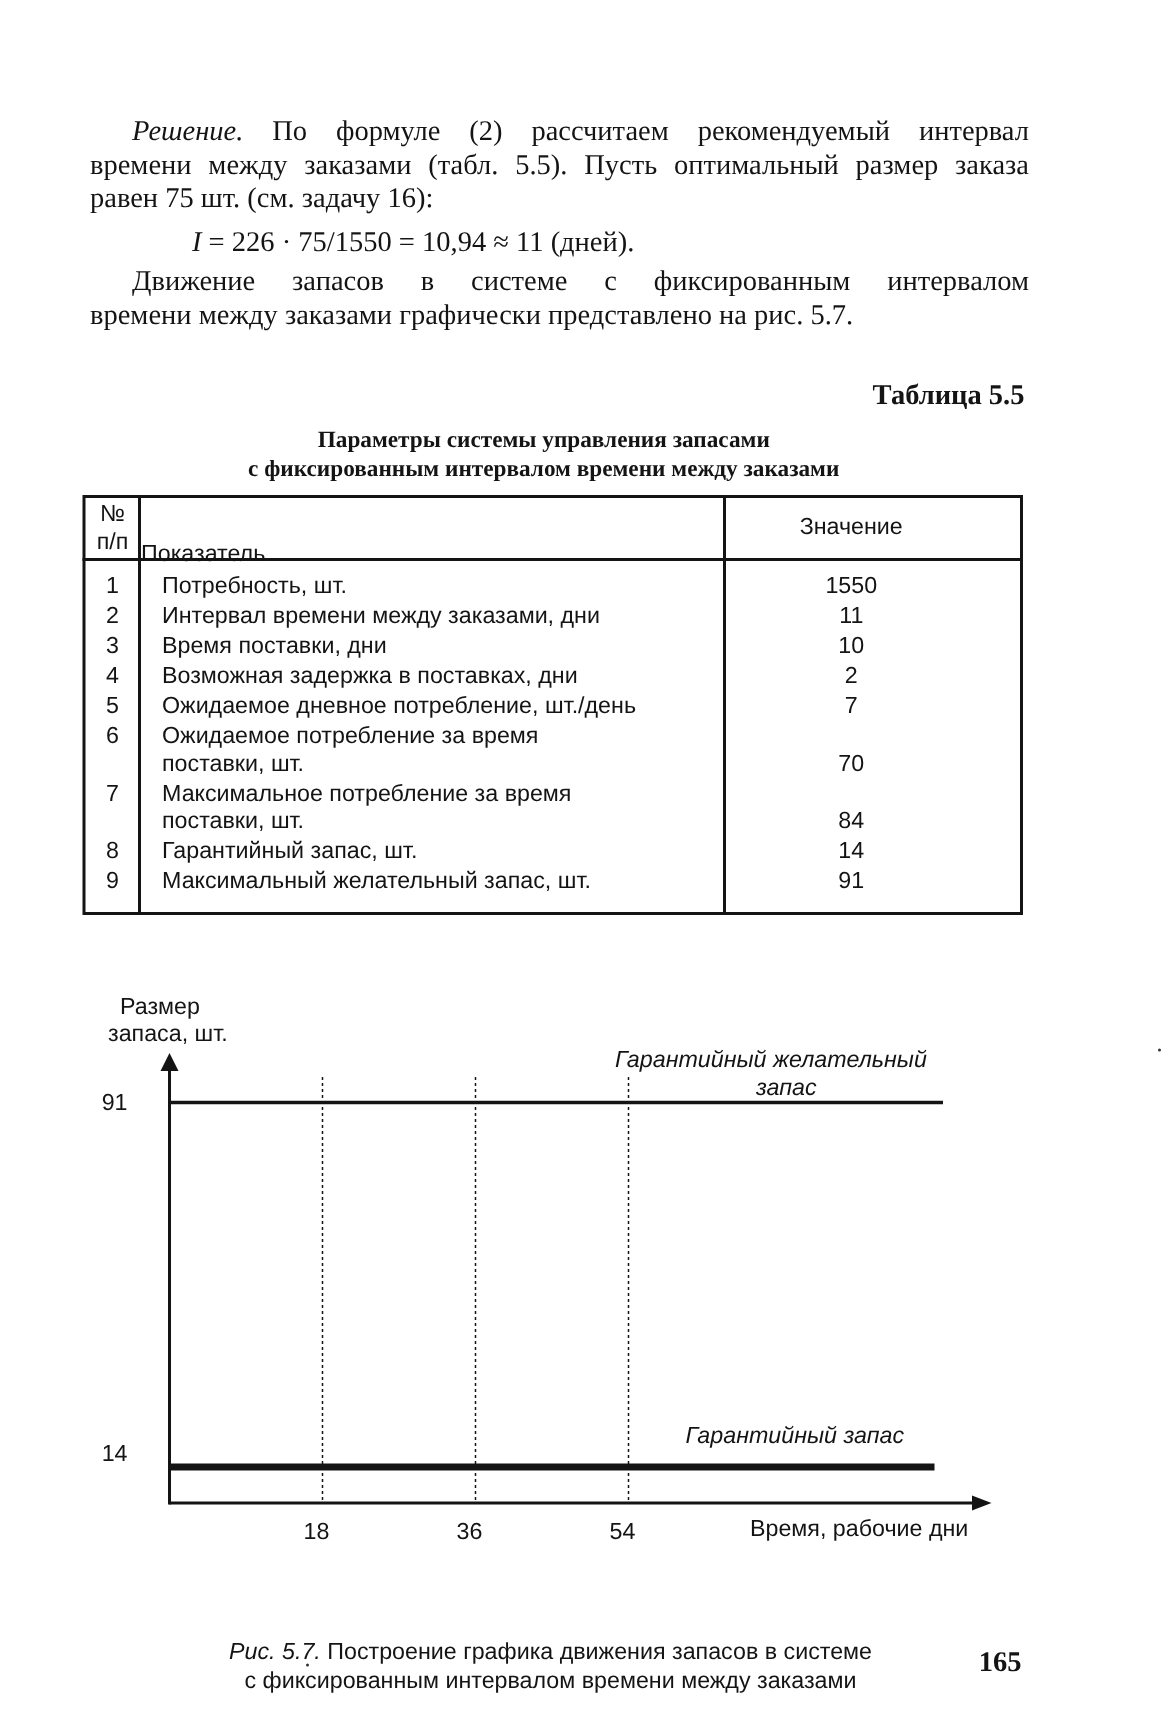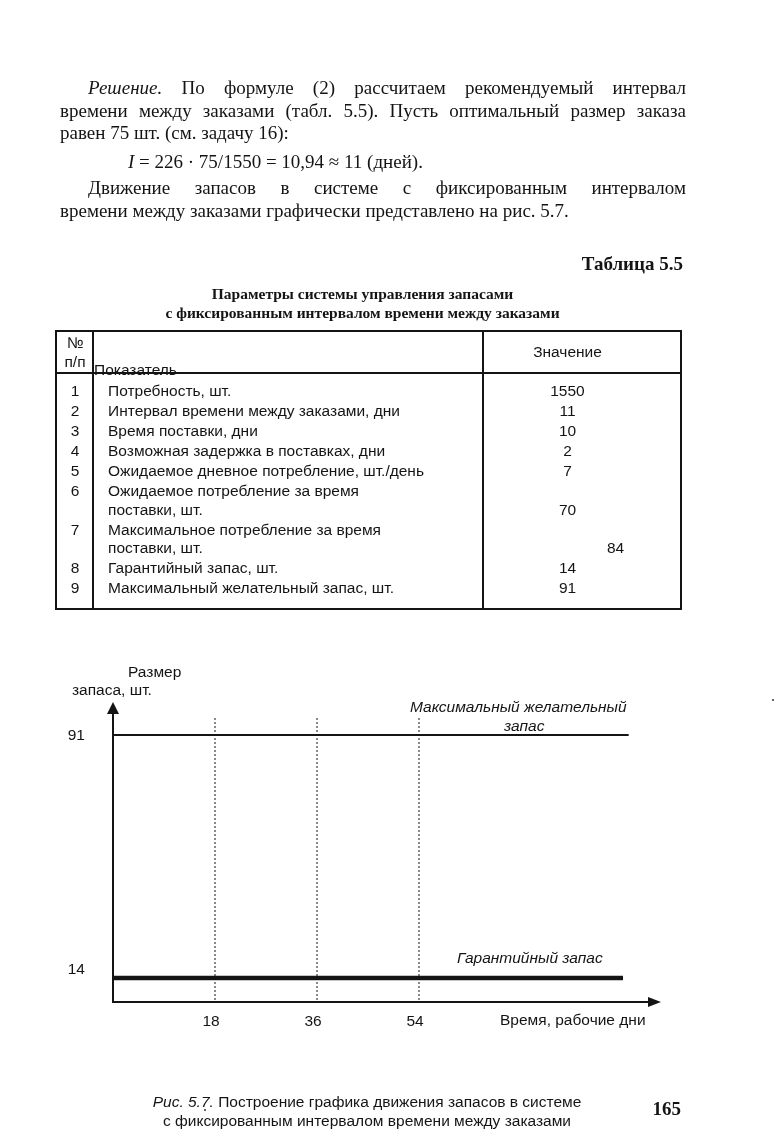--- a/index.html
+++ b/index.html
@@ -84,39 +84,39 @@
   <div>
     <div class="cell c-num" style="top:482px;">6</div>
     <div class="cell c-ind" style="top:482px;">Ожидаемое потребление за время</div>
     <div class="cell c-ind" style="top:501px;">поставки, шт.</div>
     <div class="cell c-val" style="top:501px;">70</div>
   </div>
   <div>
     <div class="cell c-num" style="top:521px;">7</div>
     <div class="cell c-ind" style="top:521px;">Максимальное потребление за время</div>
     <div class="cell c-ind" style="top:539px;">поставки, шт.</div>
-    <div class="cell c-val" style="top:539px;margin-left:48px;">84</div>
+    <div class="cell c-val" style="top:539px;">84</div>
   </div>
   <div>
     <div class="cell c-num" style="top:559px;">8</div>
     <div class="cell c-ind" style="top:559px;">Гарантийный запас, шт.</div>
     <div class="cell c-val" style="top:559px;">14</div>
   </div>
   <div>
     <div class="cell c-num" style="top:579px;">9</div>
     <div class="cell c-ind" style="top:579px;">Максимальный желательный запас, шт.</div>
     <div class="cell c-val" style="top:579px;">91</div>
   </div>
 </div>
 
 <div>
-  <div class="chart-text" style="left:80px; top:663px;margin-left:48px;">Размер</div>
+  <div class="chart-text" style="left:80px; top:663px;">Размер</div>
   <div class="chart-text" style="left:72px; top:681px;">запаса, шт.</div>
 
-  <div class="chart-text it" style="left:410px; top:698px;">Максимальный желательный</div>
+  <div class="chart-text it" style="left:410px; top:698px;">Гарантийный желательный</div>
   <div class="chart-text it" style="left:504px; top:717px;">запас</div>
   <div class="chart-text it" style="left:457px; top:949px;">Гарантийный запас</div>
 
   <div class="chart-text" style="left:500px; top:1011px;">Время, рабочие дни</div>
 
   <svg id="chart-svg" xmlns="http://www.w3.org/2000/svg">
       <line x1="215" y1="718" x2="215" y2="1002" stroke="#141414" stroke-width="1" stroke-dasharray="2,2"></line>
       <line x1="317" y1="718" x2="317" y2="1002" stroke="#141414" stroke-width="1" stroke-dasharray="2,2"></line>
       <line x1="419" y1="718" x2="419" y2="1002" stroke="#141414" stroke-width="1" stroke-dasharray="2,2"></line>
       <line x1="113" y1="735" x2="628.6666666666667" y2="735" stroke="#141414" stroke-width="2.2"></line>

